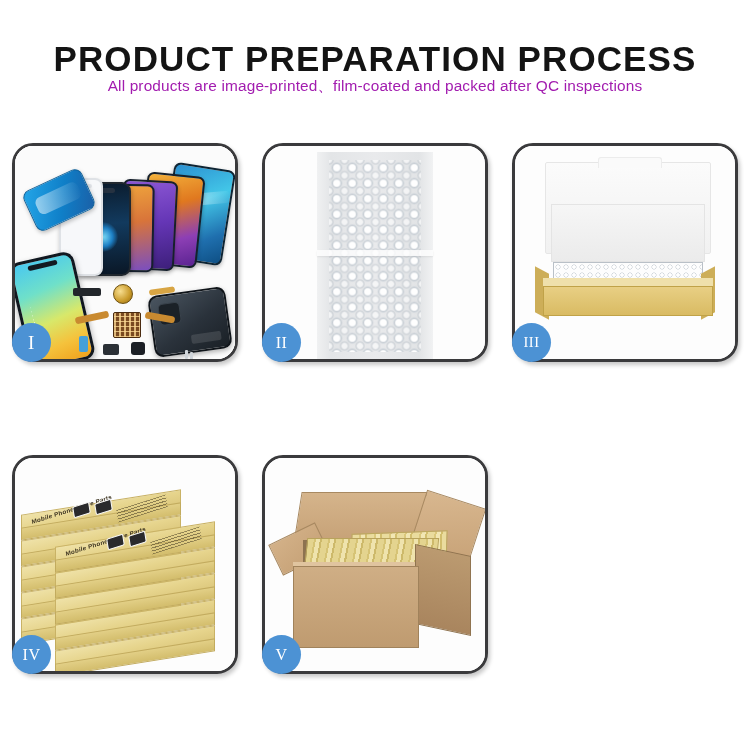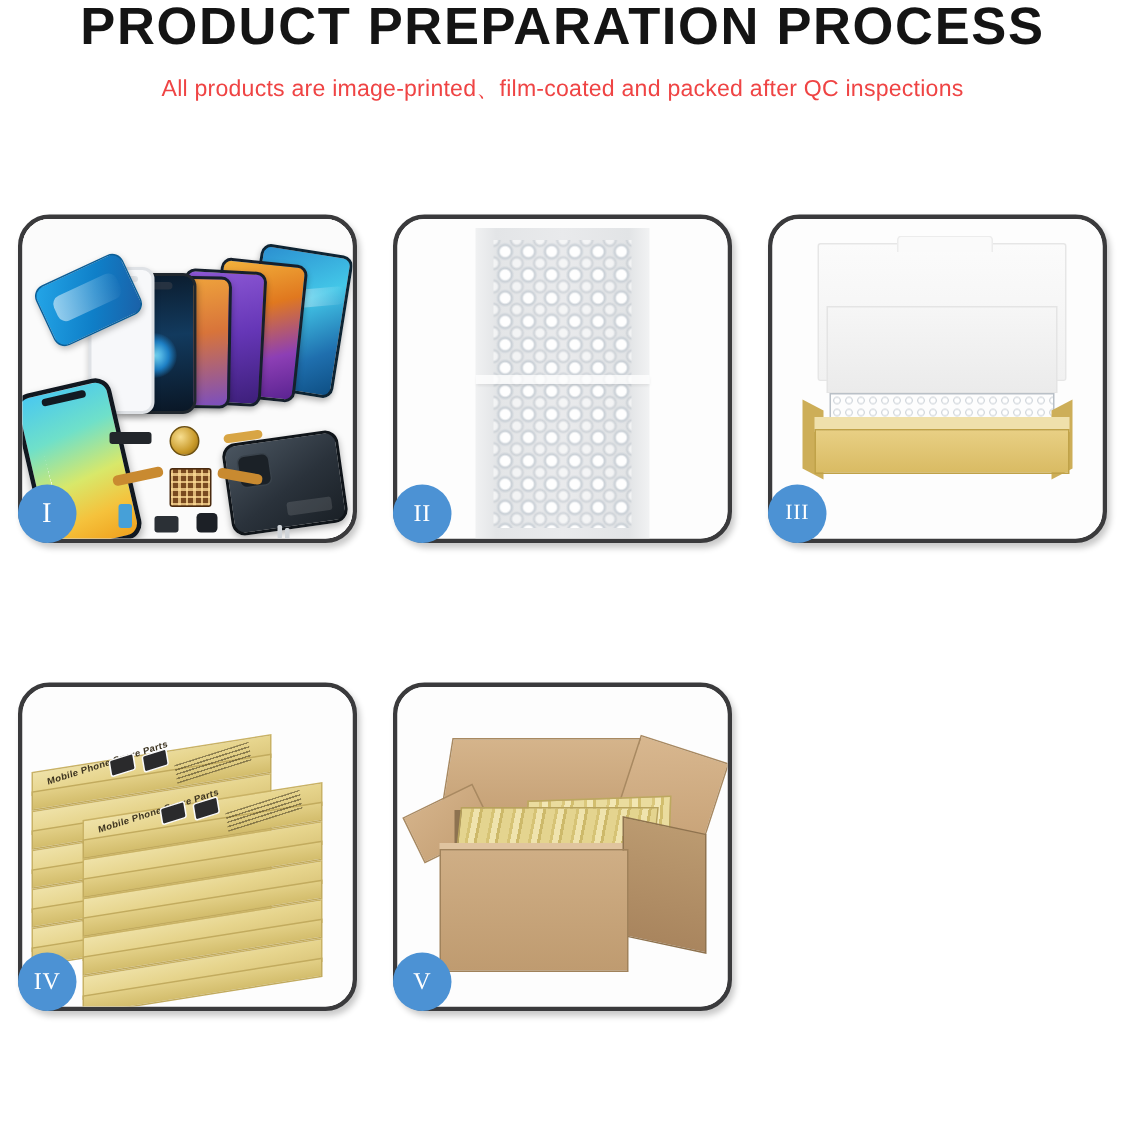--- a/index.html
+++ b/index.html
@@ -9,27 +9,27 @@
     font-family: "Liberation Sans", sans-serif;
     overflow: hidden;
   }
   .page { position: relative; width: 750px; height: 750px; background: #fff; }
 
   
   .header { position: absolute; left: 0; top: 0; width: 750px; text-align: center; }
   .title {
     font-family: "Liberation Sans", sans-serif;
     font-size: 35px; font-weight: 700; color: #141414;
-    letter-spacing: 1.1px; line-height: 1; 
+    letter-spacing: 1.1px; line-height: 1; margin-top: 41px;
     white-space: nowrap;
   }
   .subtitle {
     font-family: "Liberation Sans", sans-serif;
-    font-size: 15.4px; font-weight: 400; color: #ef4444;
-    letter-spacing: 0.15px; margin-top: 14px; white-space: nowrap;
+    font-size: 15.4px; font-weight: 400; color: #a21caf;
+    letter-spacing: 0.15px; white-space: nowrap;
   }
 
   
   .grid { position: absolute; left: 0; top: 131px; width: 750px; }
   .row { position: relative; height: 312px; }
   .panel {
     position: absolute; top: 12px; width: 226px; height: 219px;
     border: 3px solid #3a3a3c; border-radius: 21px;
     background: #ffffff; overflow: visible;
     box-shadow: 2px 3px 4px rgba(0,0,0,0.22);

